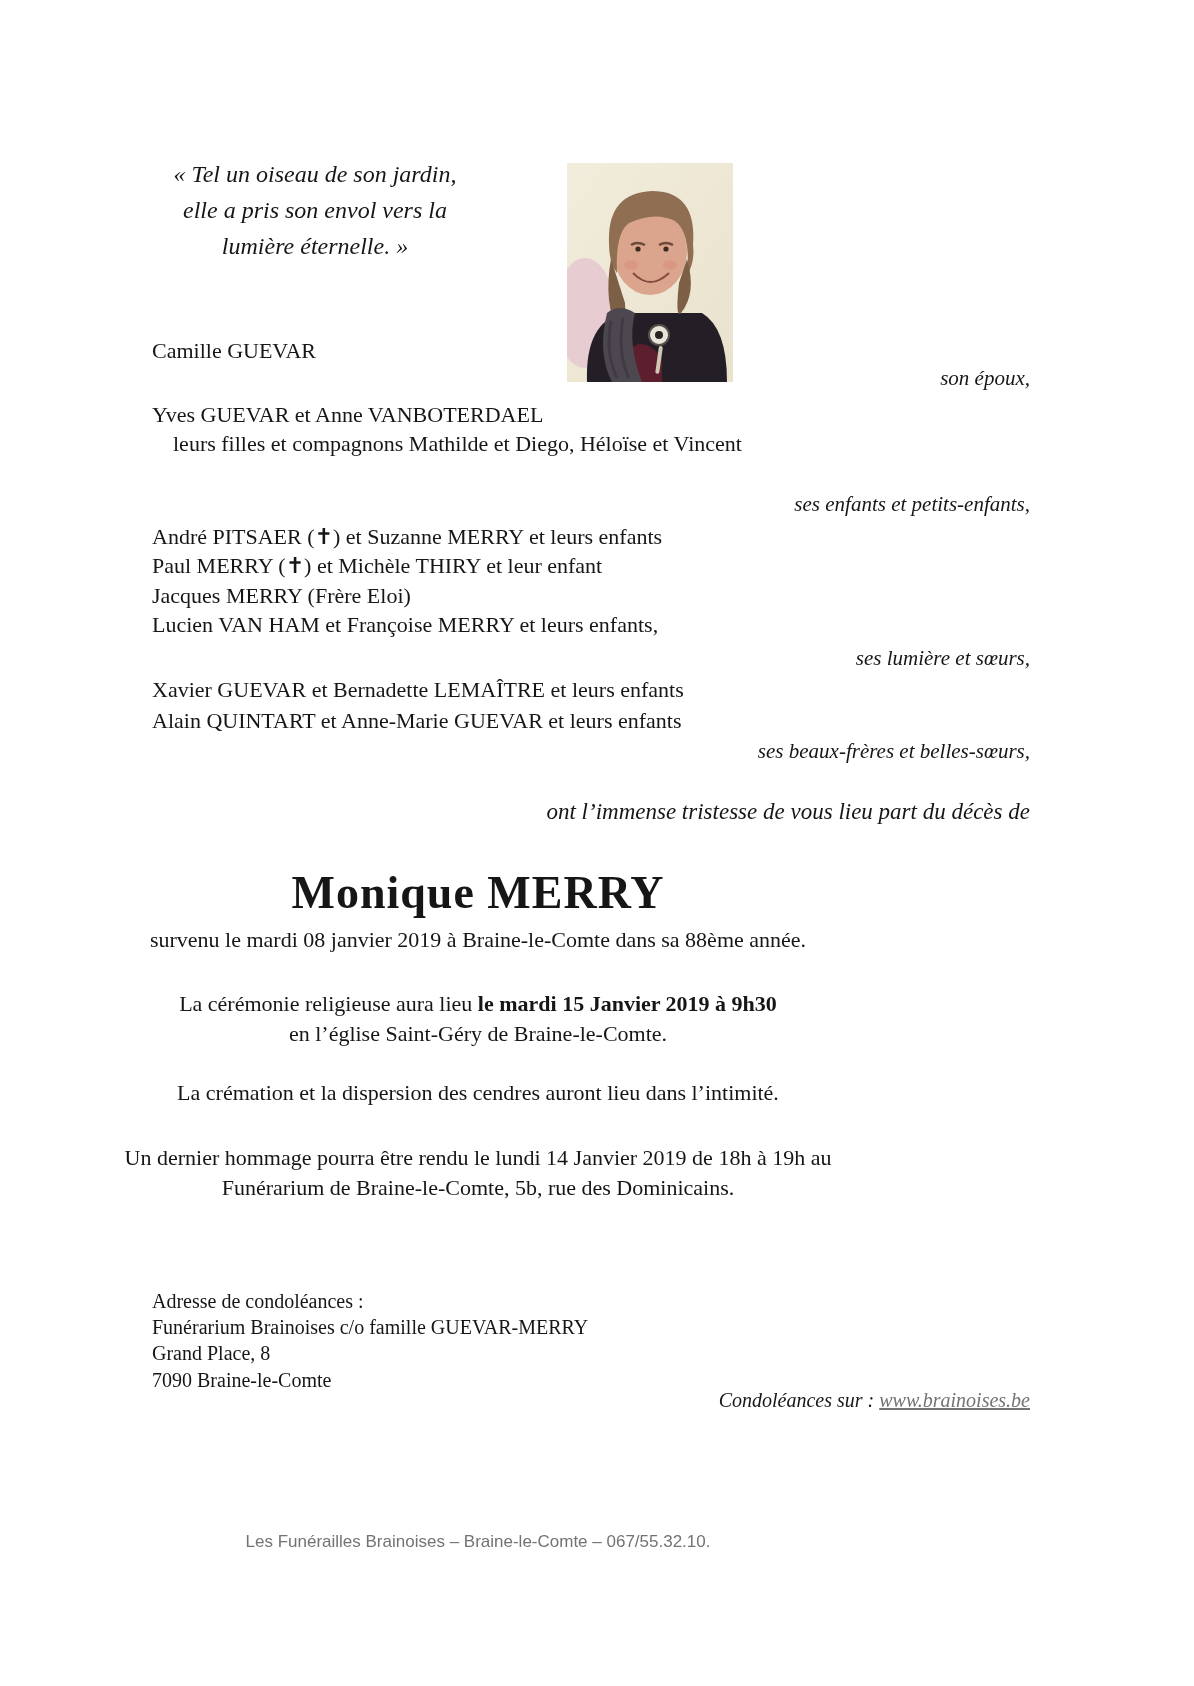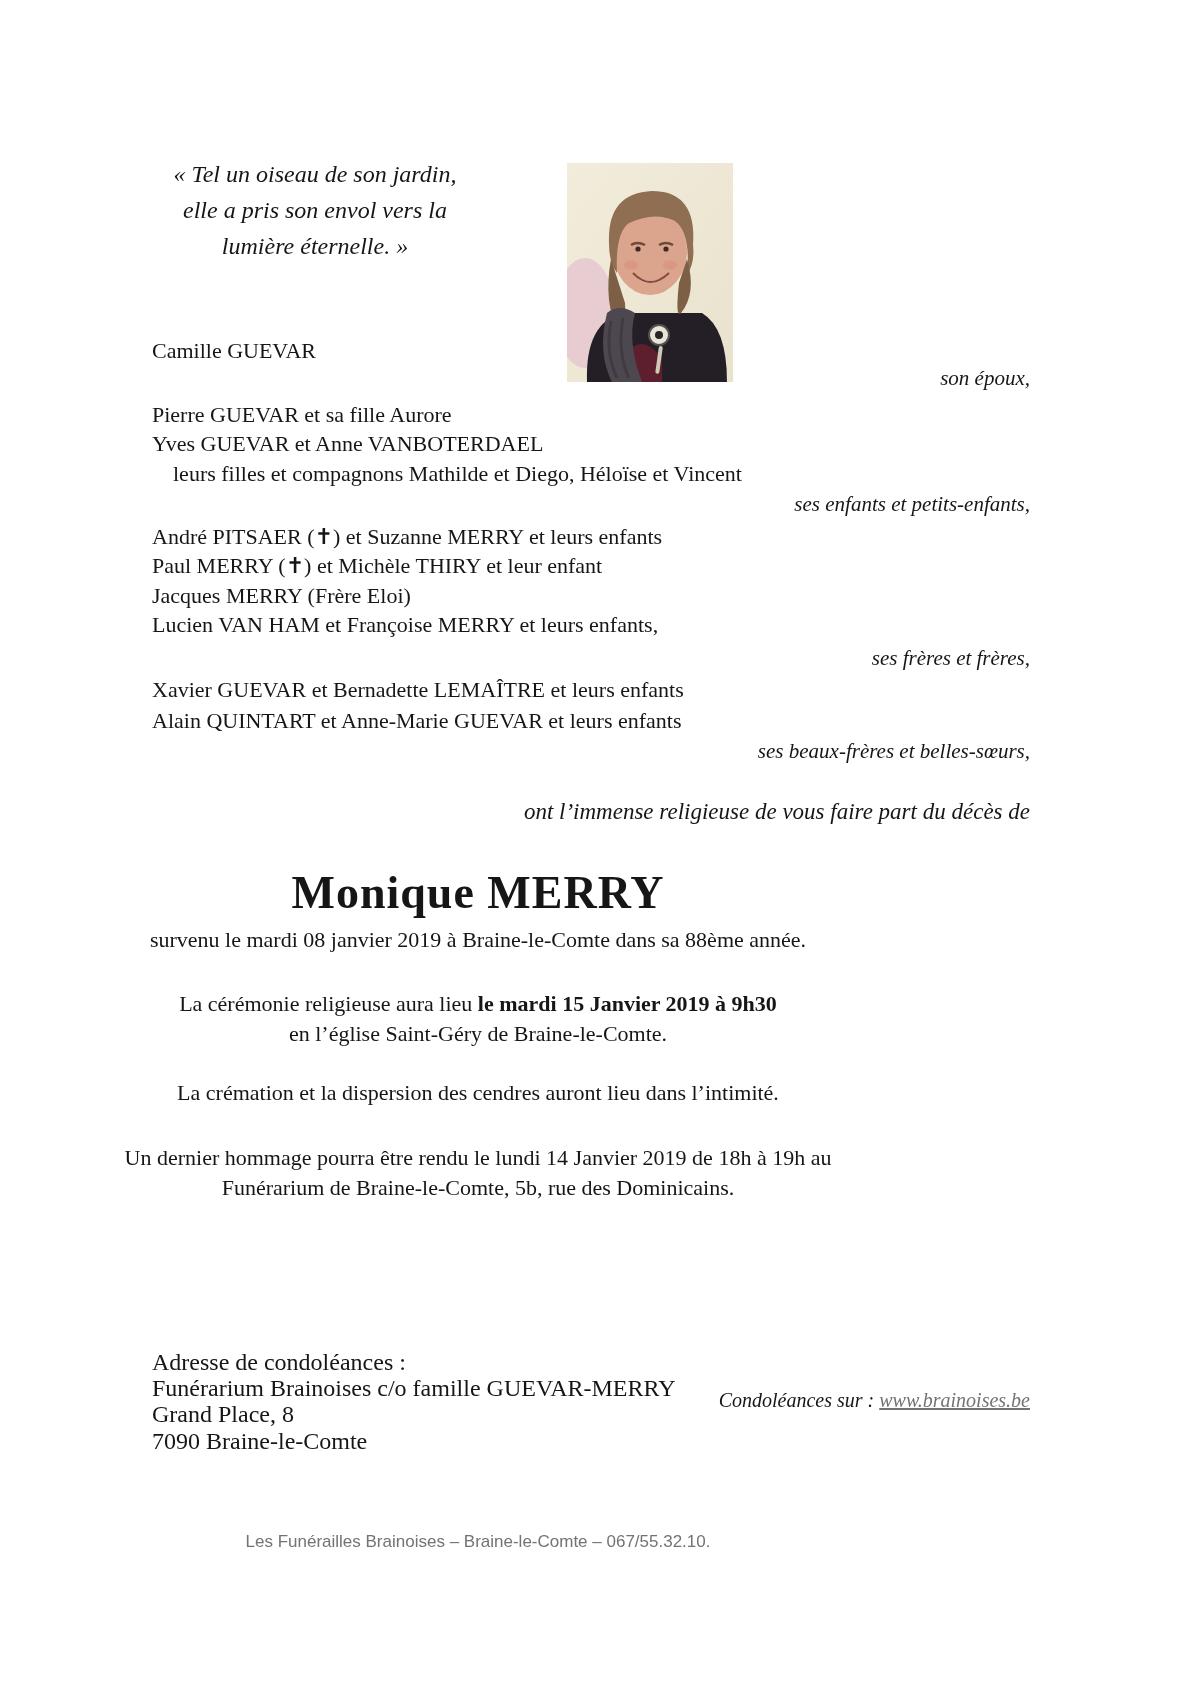--- a/index.html
+++ b/index.html
@@ -45,21 +45,21 @@
 
   .deceased-name { top: 866px; font-size: 46px; font-weight: bold; letter-spacing: 1px; }
   .death-line { top: 927px; }
 
   .ceremony-line { top: 991px; }
   .ceremony-loc { top: 1021px; }
   .cremation-line { top: 1080px; }
   .tribute1 { top: 1145px; }
   .tribute2 { top: 1175px; }
 
-  .condolences-block { left: 152px; top: 1349px; font-size: 24px; line-height: 26.2px; }
+  .condolences-block { left: 152px; top: 1288px; font-size: 20px; line-height: 26.2px; }
   .online-line { top: 1389px; font-size: 20px; }
   .online-link { text-decoration: underline; color: #737373; }
 
   .footer-line {
     top: 1532px;
     font-family: "Liberation Sans", "DejaVu Sans", sans-serif;
     font-size: 17px;
     color: #737373;
   }
 </style>
@@ -103,41 +103,40 @@
       <circle cx="92" cy="172" r="10" fill="#e8e4da" stroke="#55504a" stroke-width="2"></circle>
       <circle cx="92" cy="172" r="4" fill="#2a2522"></circle>
       <rect x="92" y="183" width="4" height="28" rx="2" fill="#cfc8b4" transform="rotate(8 94 183)"></rect>
     </svg>
   </div>
 
   <div class="abs serif husband-name">Camille GUEVAR</div>
   <div class="abs serif italic right-col husband-attr">son époux,</div>
 
   <div class="abs serif name-block children-block">
-    <div>Pierre GUEVAR et sa fille Aurore</div>
     <div>Yves GUEVAR et Anne VANBOTERDAEL</div>
     <div class="indent">leurs filles et compagnons Mathilde et Diego, Héloïse et Vincent</div>
   </div>
   <div class="abs serif italic right-col attr-line children-attr">ses enfants et petits-enfants,</div>
 
   <div class="abs serif name-block siblings-block">
     <div>André PITSAER (✝) et Suzanne MERRY et leurs enfants</div>
     <div>Paul MERRY (✝) et Michèle THIRY et leur enfant</div>
     <div>Jacques MERRY (Frère Eloi)</div>
     <div>Lucien VAN HAM et Françoise MERRY et leurs enfants,</div>
   </div>
-  <div class="abs serif italic right-col attr-line siblings-attr">ses frères et frères,</div>
+  <div class="abs serif italic right-col attr-line siblings-attr">ses lumière et sœurs,</div>
 
   <div class="abs serif name-block inlaws-block">
     <div>Xavier GUEVAR et Bernadette LEMAÎTRE et leurs enfants</div>
     <div>Alain QUINTART et Anne-Marie GUEVAR et leurs enfants</div>
   </div>
   <div class="abs serif italic right-col attr-line inlaws-attr">ses beaux-frères et belles-sœurs,</div>
 
-  <div class="abs serif italic right-col announcement">ont l’immense religieuse de vous faire part du décès de</div>
+  <div class="abs serif italic right-col announcement">ont l’immense tristesse de vous lieu part du décès de</div>
 
   <div class="abs serif center deceased-name">Monique MERRY</div>
   <div class="abs serif center death-line">survenu le mardi 08 janvier 2019 à Braine-le-Comte dans sa 88ème année.</div>
 
   <div class="abs serif center ceremony-line"><span>La cérémonie religieuse aura lieu </span><b>le mardi 15 Janvier 2019 à 9h30</b></div>
   <div class="abs serif center ceremony-loc">en l’église Saint-Géry de Braine-le-Comte.</div>
 
   <div class="abs serif center cremation-line">La crémation et la dispersion des cendres auront lieu dans l’intimité.</div>
 
   <div class="abs serif center tribute1">Un dernier hommage pourra être rendu le lundi 14 Janvier 2019 de 18h à 19h au</div>

